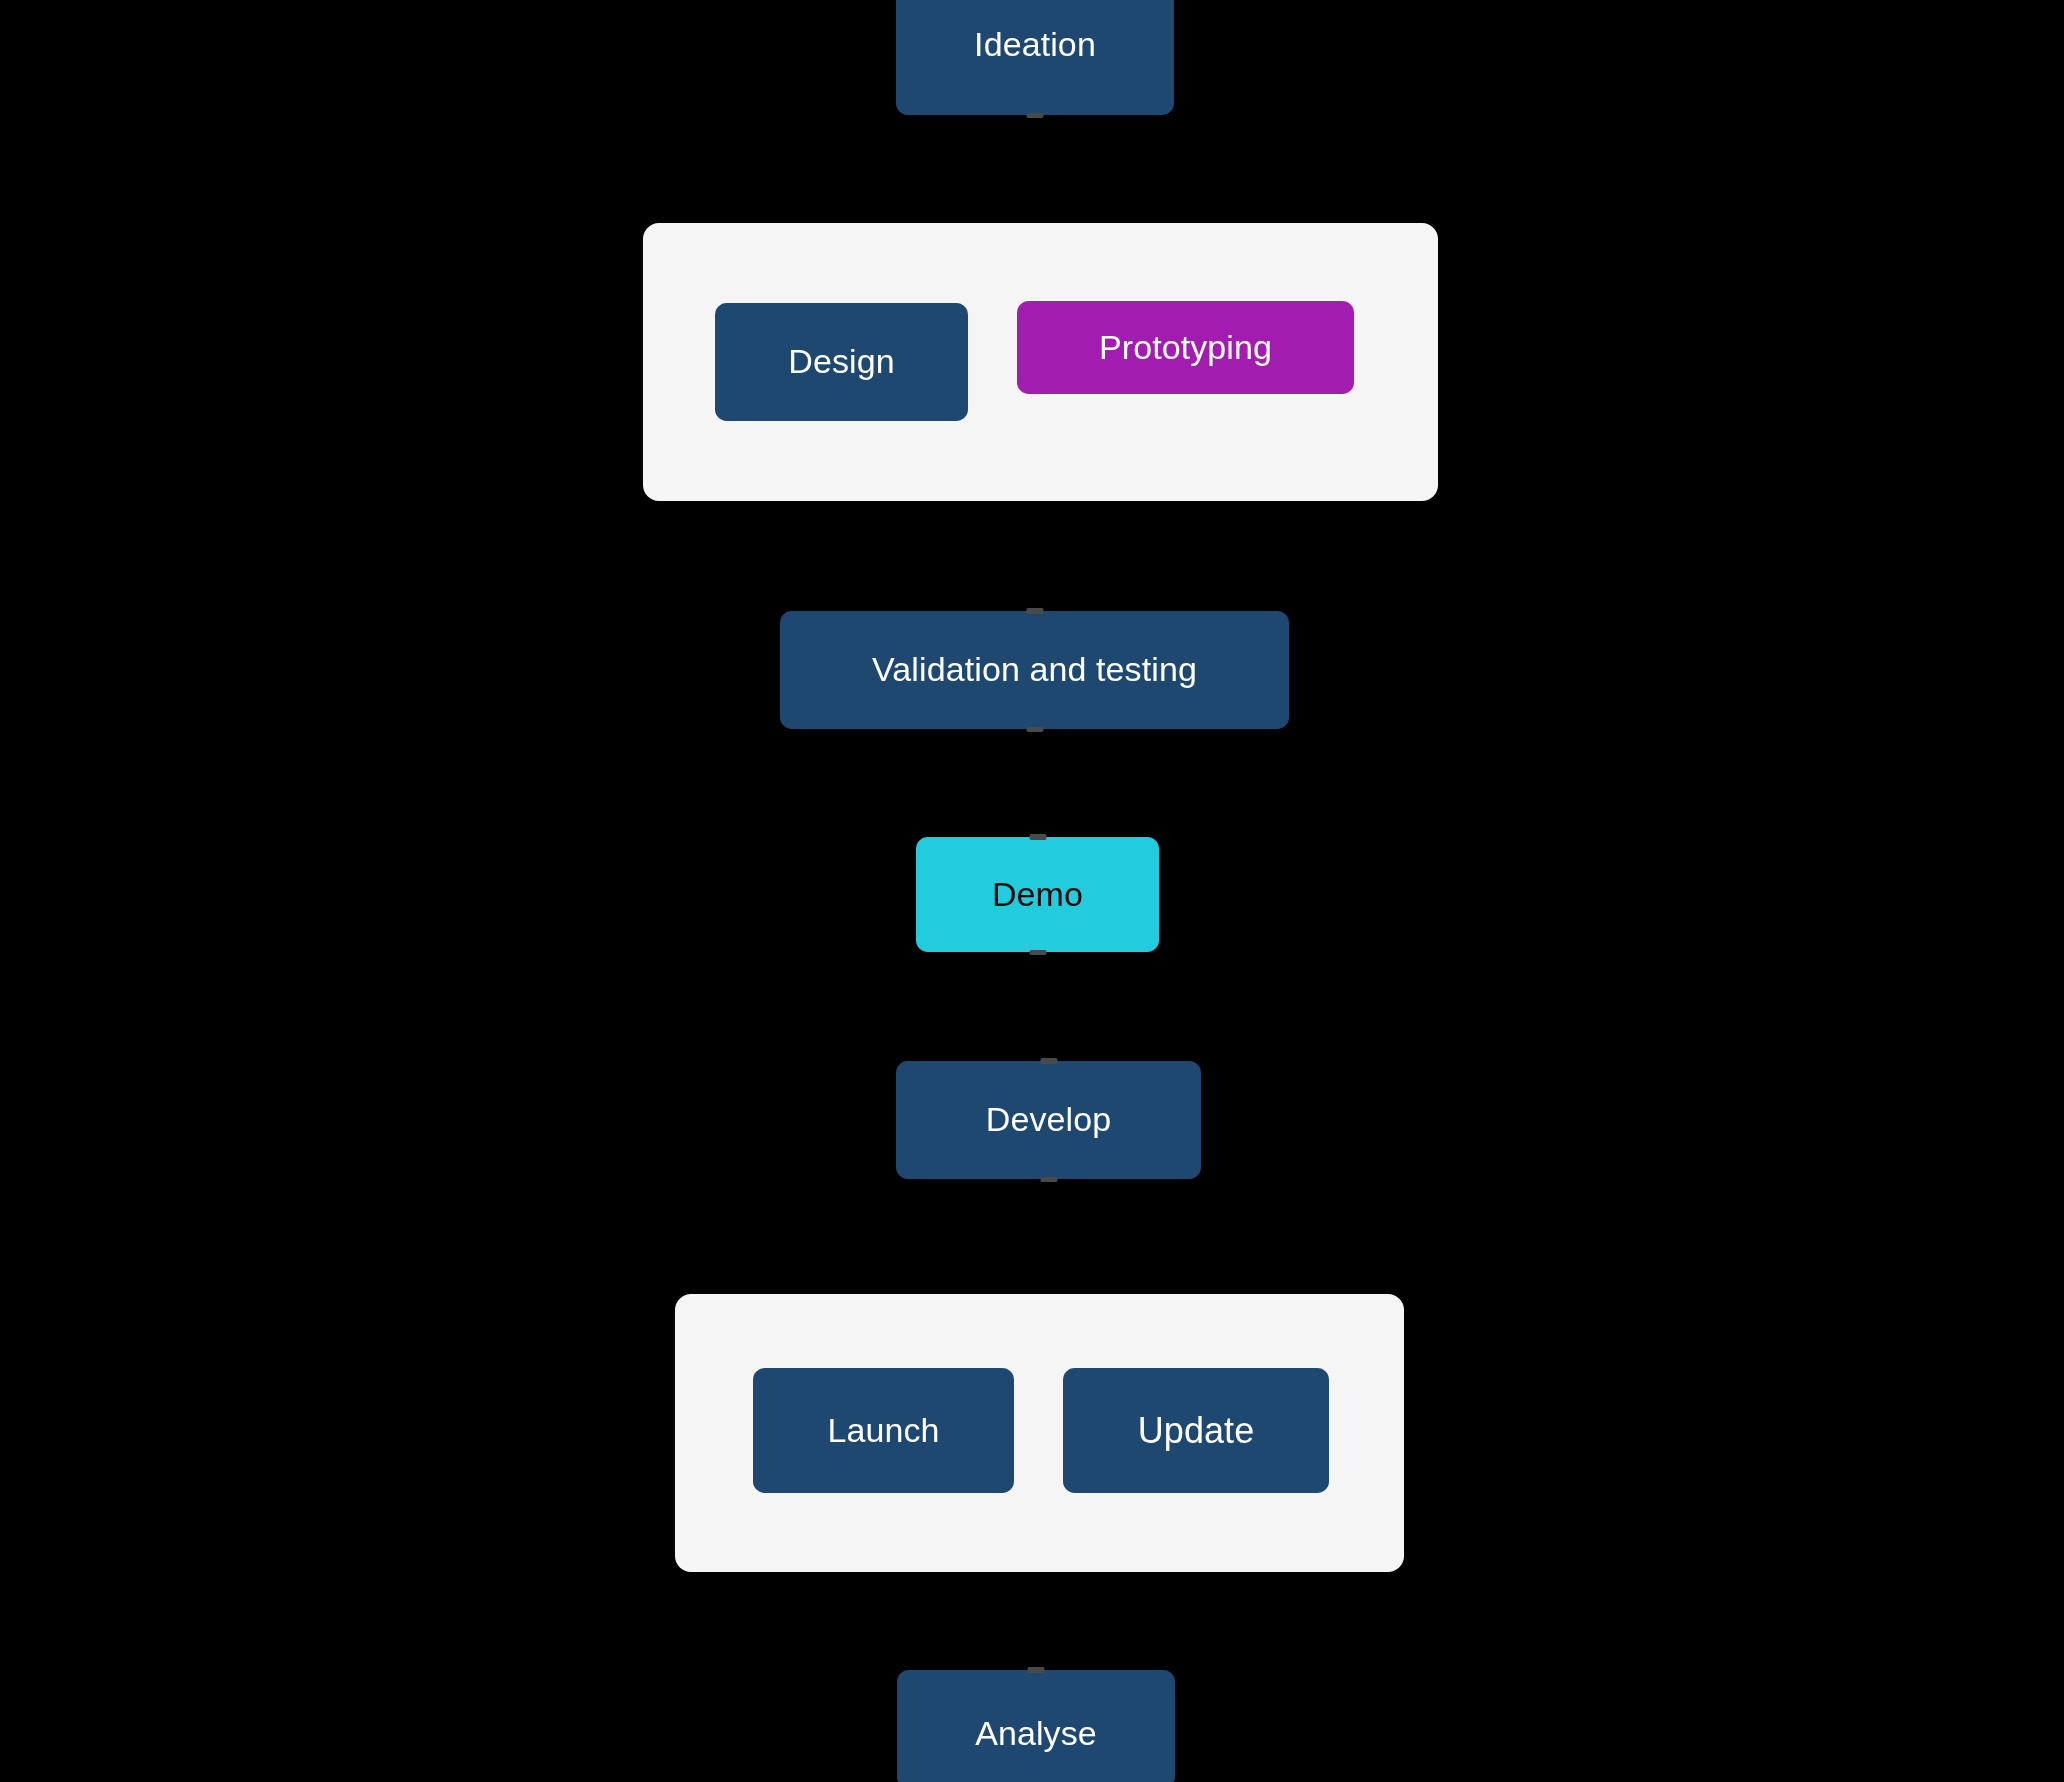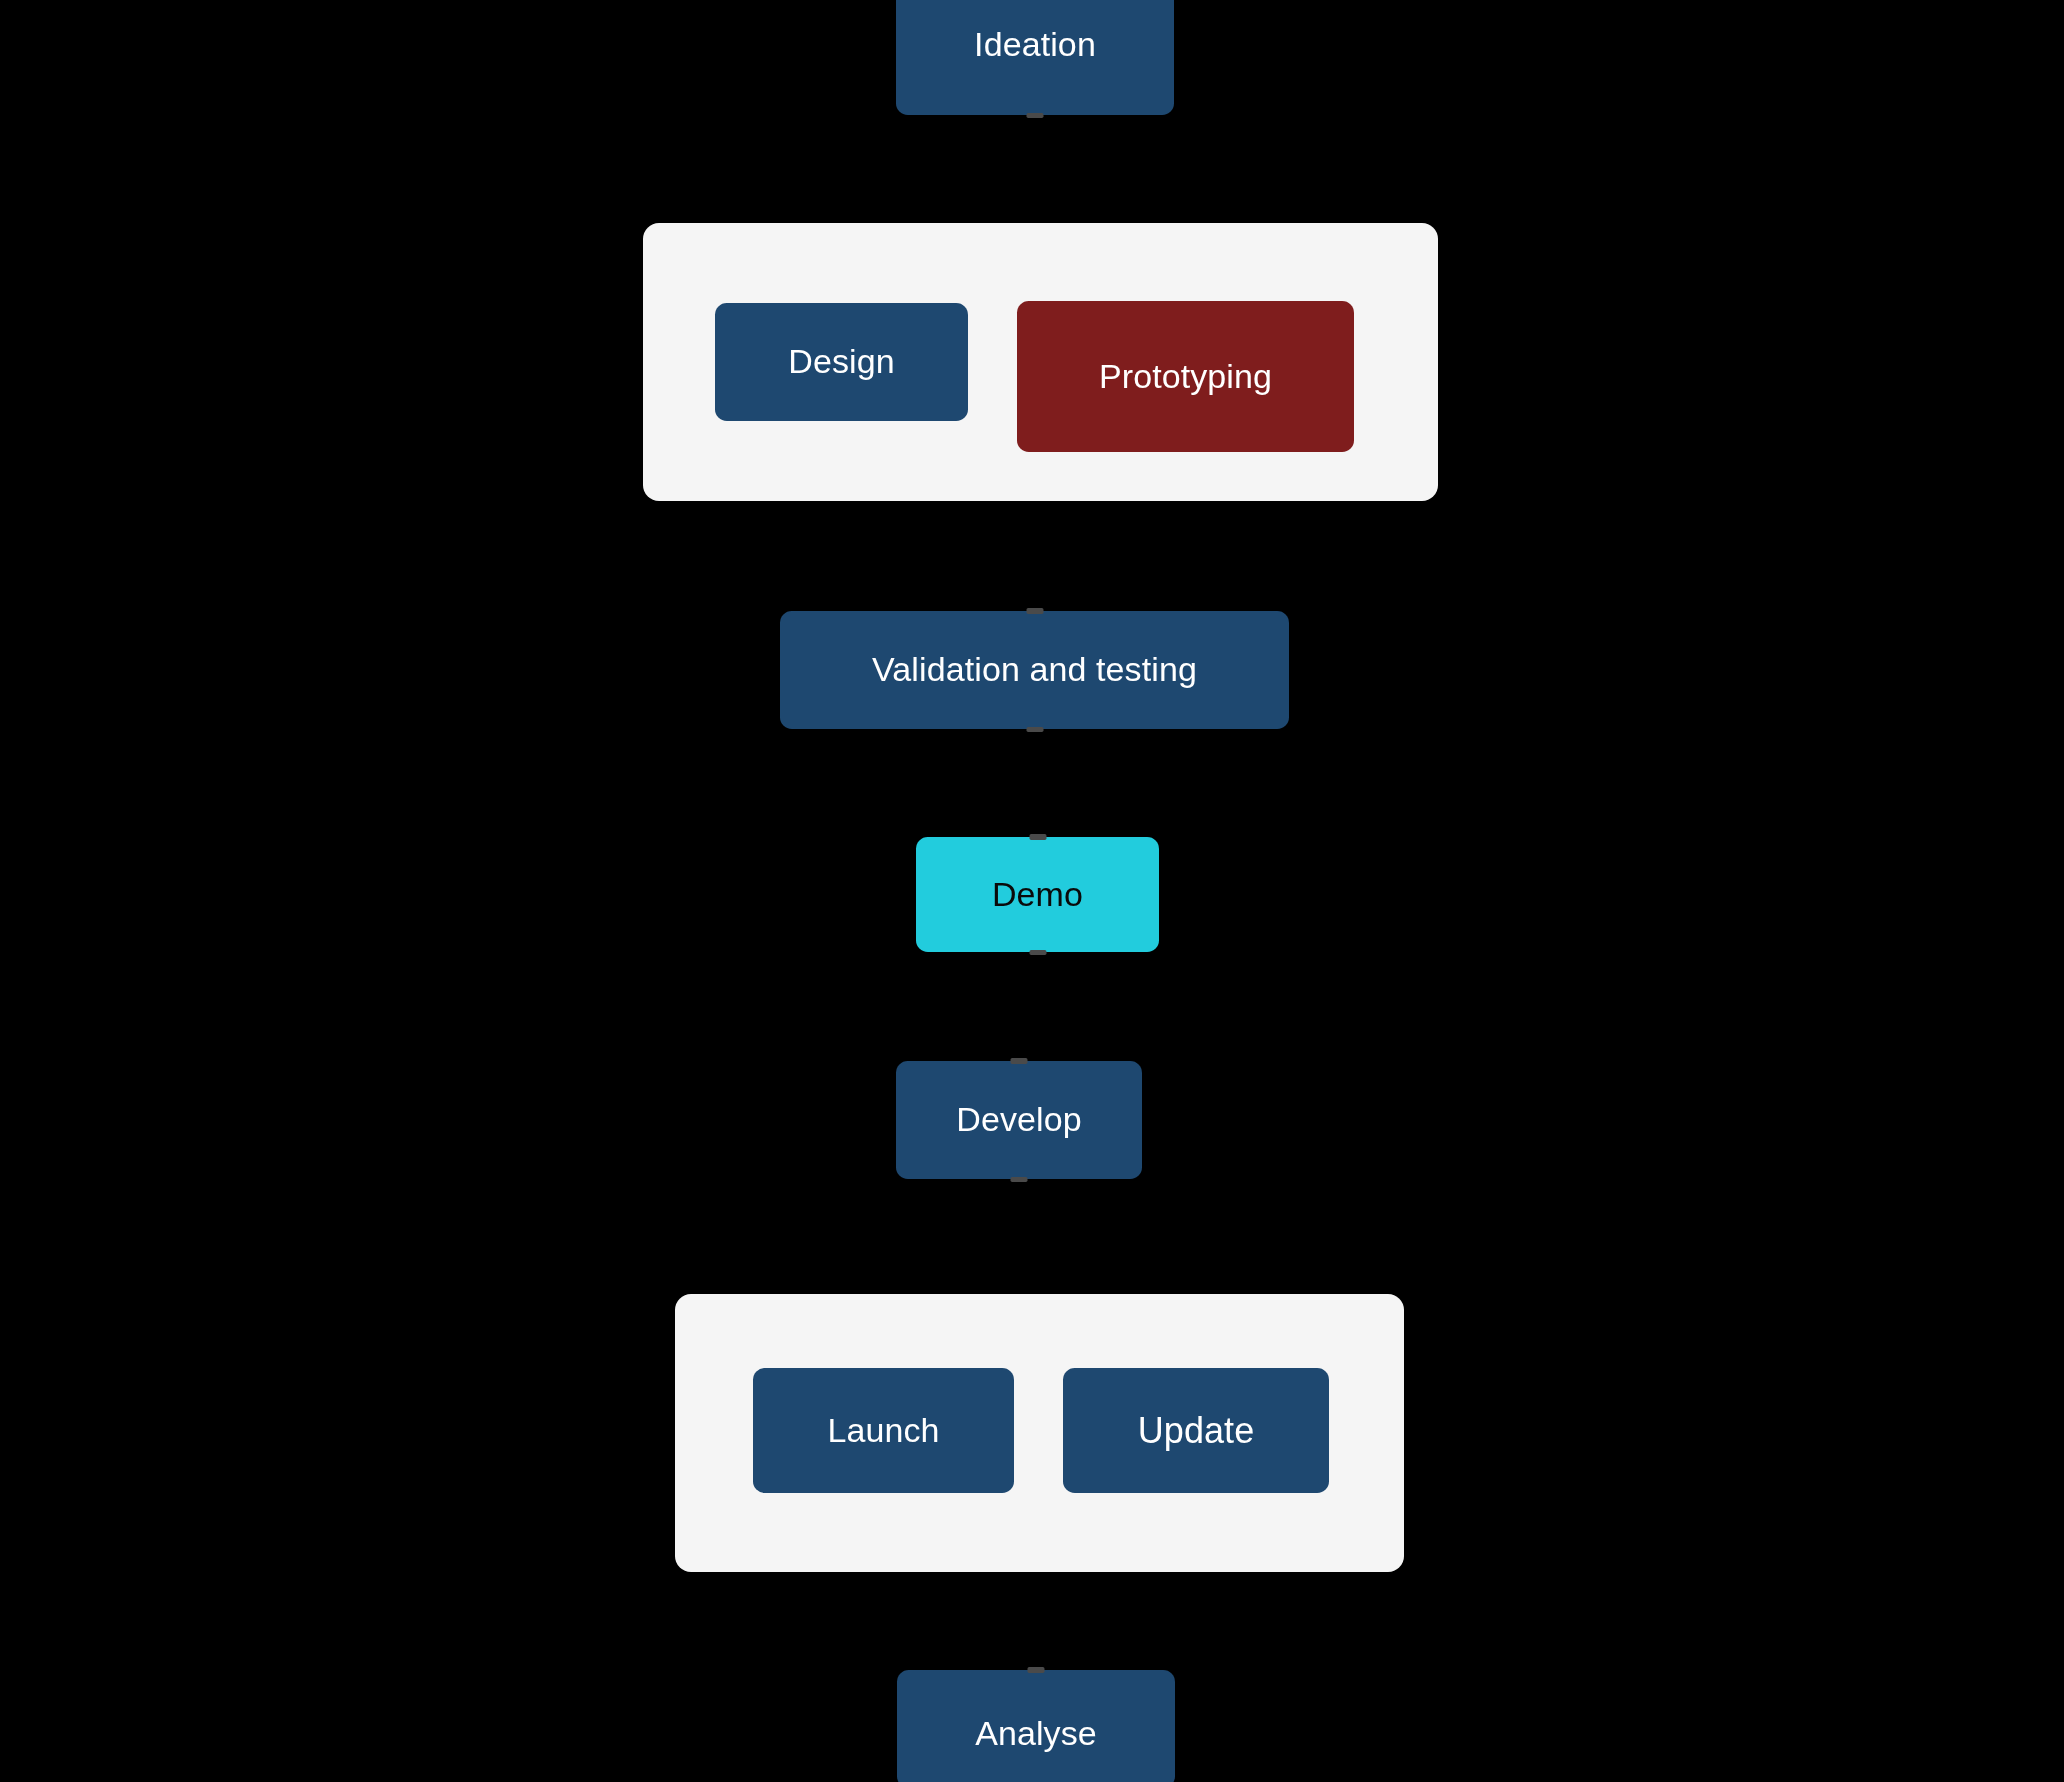--- a/index.html
+++ b/index.html
@@ -72,34 +72,34 @@
     <div class="node node-navy" style="left: 780px; top: 611px; width: 509px; height: 118px; background: rgb(30, 72, 112); color: rgb(255, 255, 255);">
       <span class="node-label" style="font-size: 34px;">Validation and testing</span>
       <div class="handle handle-top" style="background: rgb(74, 74, 74);"></div>
       <div class="handle handle-bottom" style="background: rgb(74, 74, 74);"></div>
     </div>
     <div class="node node-accent" style="left: 916px; top: 837px; width: 243px; height: 115px; background: rgb(34, 204, 221); color: rgb(10, 10, 10);">
       <span class="node-label" style="font-size: 34px;">Demo</span>
       <div class="handle handle-top" style="background: rgb(74, 74, 74);"></div>
       <div class="handle handle-bottom" style="background: rgb(74, 74, 74);"></div>
     </div>
-    <div class="node node-navy" style="left: 896px; top: 1061px; width: 246px; height: 118px; background: rgb(30, 72, 112); color: rgb(255, 255, 255);">
+    <div class="node node-navy" style="left: 896px; top: 1061px; width: 305px; height: 118px; background: rgb(30, 72, 112); color: rgb(255, 255, 255);">
       <span class="node-label" style="font-size: 34px;">Develop</span>
       <div class="handle handle-top" style="background: rgb(74, 74, 74);"></div>
       <div class="handle handle-bottom" style="background: rgb(74, 74, 74);"></div>
     </div>
     <div class="node node-navy" style="left: 897px; top: 1670px; width: 278px; height: 118px; background: rgb(30, 72, 112); color: rgb(255, 255, 255);">
       <span class="node-label" style="font-size: 34px; margin-top: 10px;">Analyse</span>
       <div class="handle handle-top" style="background: rgb(74, 74, 74);"></div>
     </div>
     <div class="group-box" style="left: 643px; top: 223px; width: 795px; height: 278px; background: rgb(245, 245, 245);">
       <div class="node node-navy" style="left: 72px; top: 80px; width: 253px; height: 118px; background: rgb(30, 72, 112); color: rgb(255, 255, 255);">
         <span class="node-label" style="font-size: 34px;">Design</span>
       </div>
-      <div class="node node-navy" style="left: 374px; top: 78px; width: 337px; height: 151px; background: #7f1d1d; color: rgb(255, 255, 255);">
+      <div class="node node-navy" style="left: 374px; top: 78px; width: 337px; height: 93px; background: #a21caf; color: rgb(255, 255, 255);">
         <span class="node-label" style="font-size: 34px;">Prototyping</span>
       </div>
     </div>
     <div class="group-box" style="left: 675px; top: 1294px; width: 729px; height: 278px; background: rgb(245, 245, 245);">
       <div class="node node-navy" style="left: 78px; top: 74px; width: 261px; height: 125px; background: rgb(30, 72, 112); color: rgb(255, 255, 255);">
         <span class="node-label" style="font-size: 34px;">Launch</span>
       </div>
       <div class="node node-navy" style="left: 388px; top: 74px; width: 266px; height: 125px; background: rgb(30, 72, 112); color: rgb(255, 255, 255);">
         <span class="node-label" style="font-size: 36px;">Update</span>
       </div>

